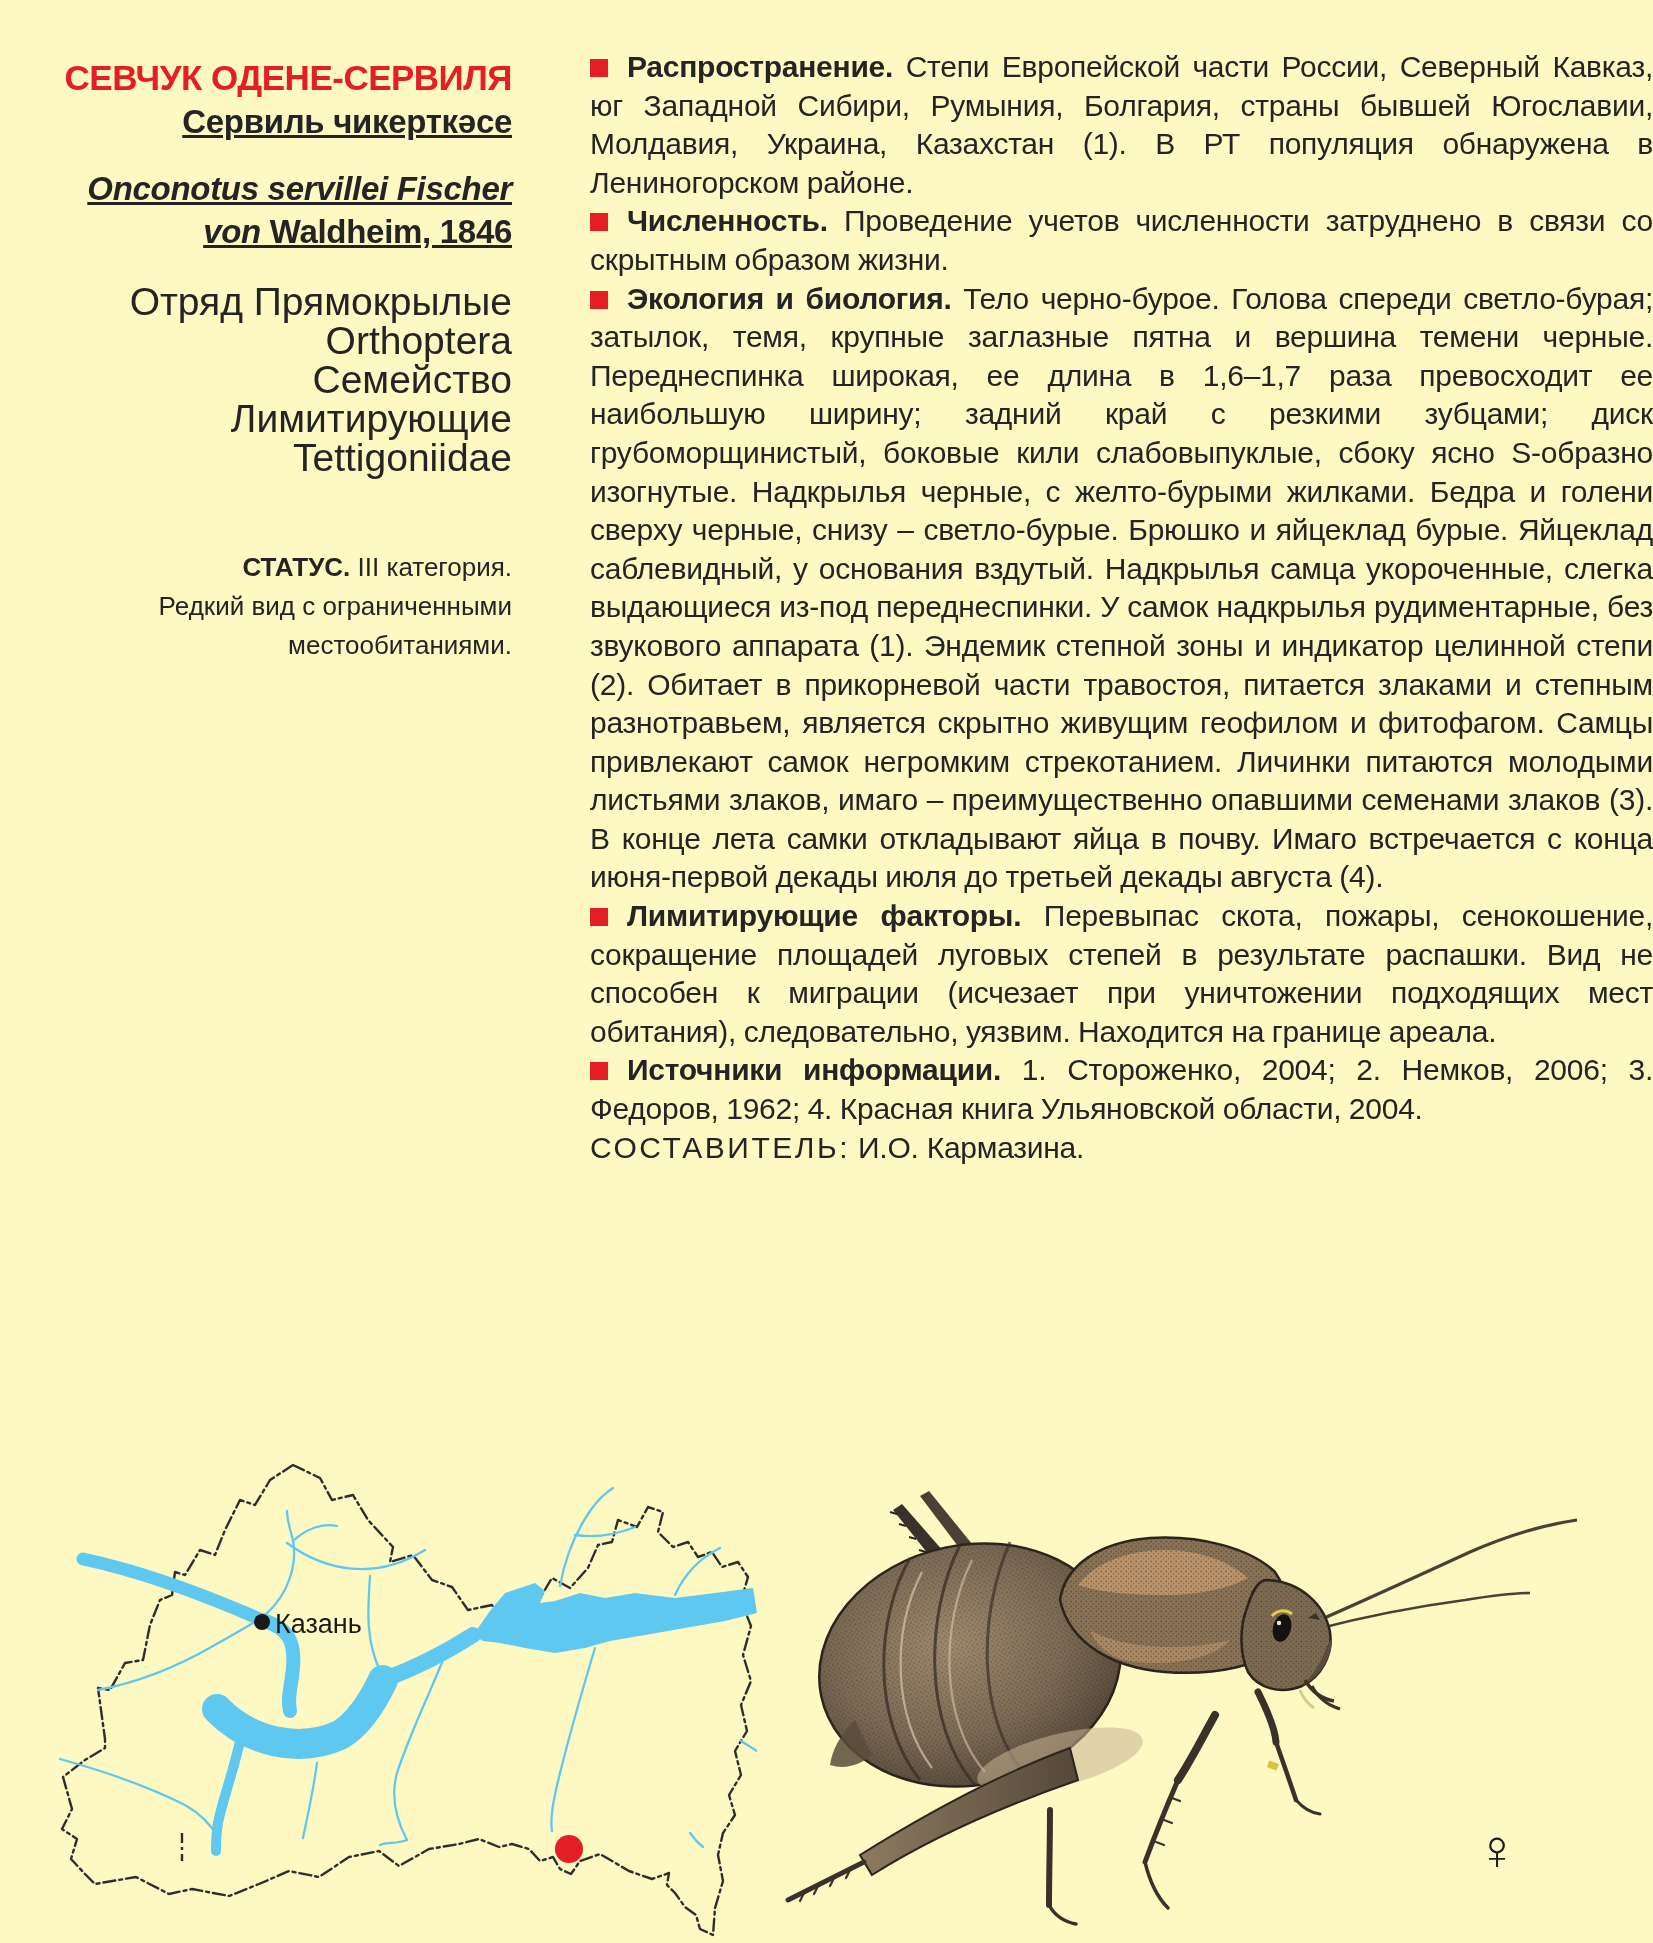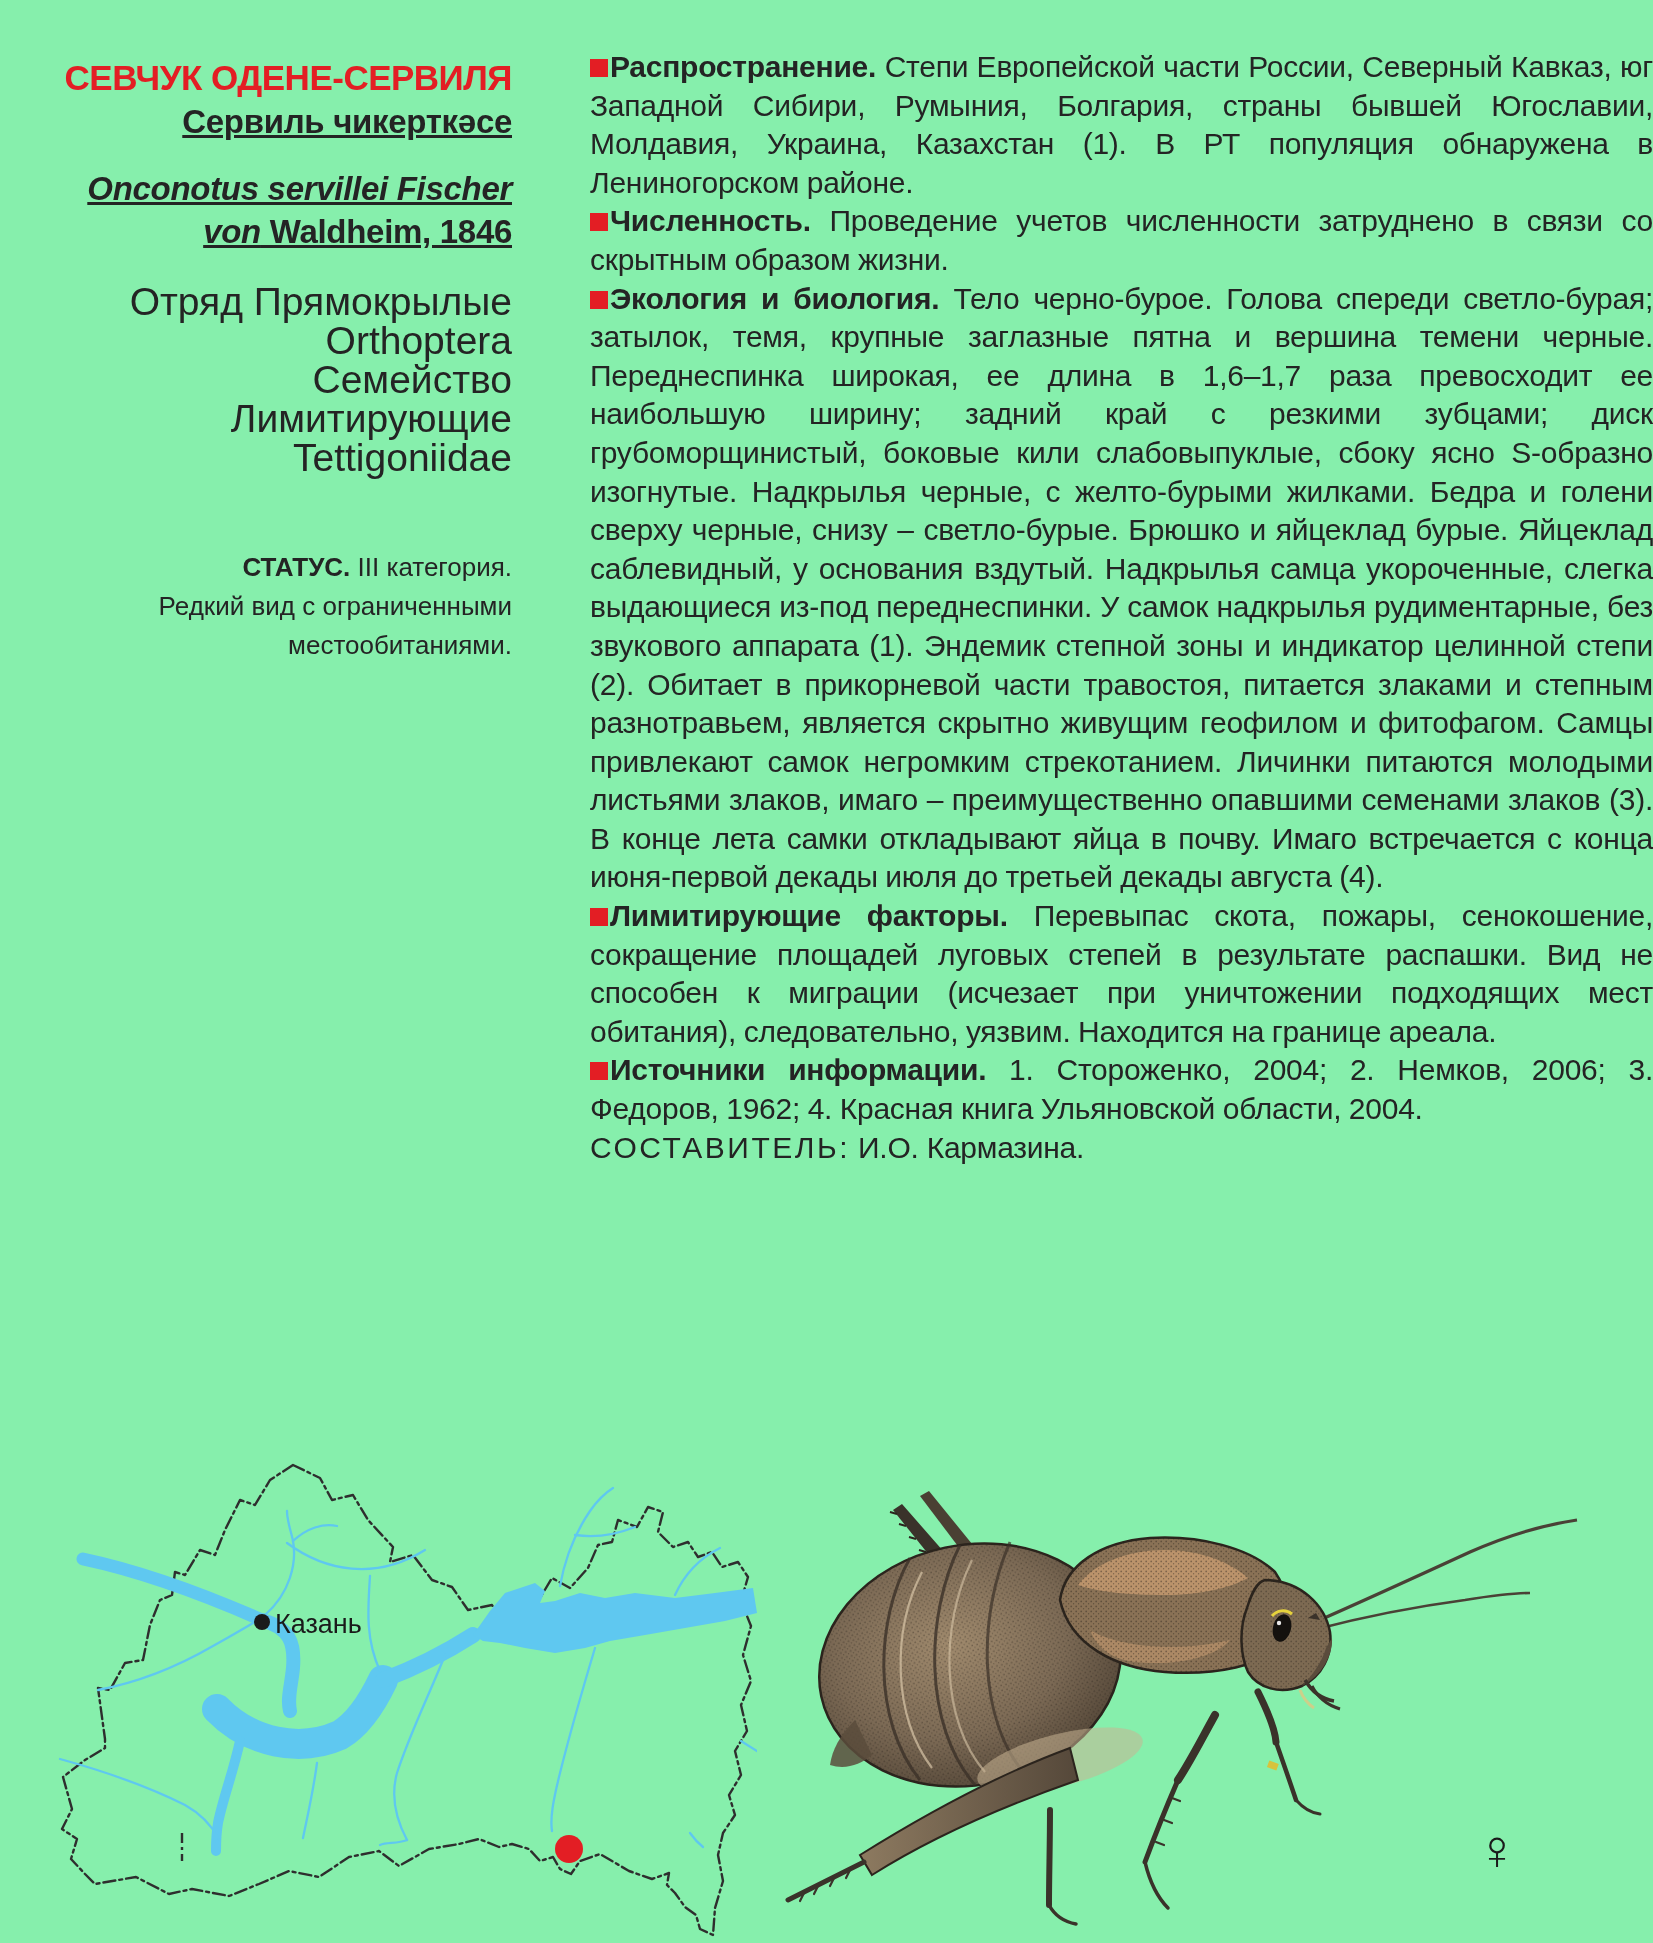--- a/index.html
+++ b/index.html
@@ -1,31 +1,31 @@
 <!DOCTYPE html>
 <html lang="ru"><head>
 <meta charset="utf-8">
 <style>
   html,body{margin:0;padding:0;background:#ffffff;}
   .page{
-    position:relative;width:1653px;height:1943px;background:#86efac;
+    position:relative;width:1653px;height:1943px;background:#fef9c3;
     font-family:"Liberation Sans",sans-serif;color:#242424;overflow:hidden;
   }
   
   .left-col{position:absolute;left:60px;top:56px;width:452px;text-align:right;}
   .lc-title{font-size:35px;font-weight:bold;color:#e31e24;line-height:44px;white-space:nowrap;letter-spacing:-0.5px;}
   .lc-line{font-size:33px;font-weight:bold;line-height:43px;white-space:nowrap;letter-spacing:-0.3px;text-decoration:underline;}
   .lc-latin{font-style:italic;margin-top:24px;}
   .lc-taxon{margin-top:29px;font-size:39px;line-height:39px;}
   .lc-status{margin-top:71px;font-size:26px;line-height:39px;}
   .lc-status b{font-weight:bold;}
   
   .right-col{position:absolute;left:590px;top:48px;width:1063px;}
   .sec{margin:0;font-size:30px;line-height:38.6px;text-align:justify;letter-spacing:-0.25px;word-spacing:-0.5px;hyphens:auto;}
-  .sec b{font-weight:bold;}
+  .sec b{font-weight:bold;margin-left:17px;}
   .bullet{display:inline-block;width:18px;height:18px;background:#e31e24;margin-right:2px;}
   .compiler{margin:0;font-size:30px;line-height:38.6px;letter-spacing:-0.25px;}
   .spaced{letter-spacing:2.5px;}
   
   .map-svg{position:absolute;left:35px;top:1443px;}
   .insect-svg{position:absolute;left:760px;top:1480px;}
   .female{position:absolute;left:1476px;top:1820px;font-size:56px;font-weight:normal;color:#1a1a1a;line-height:60px;}
   svg text{font-family:"Liberation Sans",sans-serif;}
 </style>
 </head>

